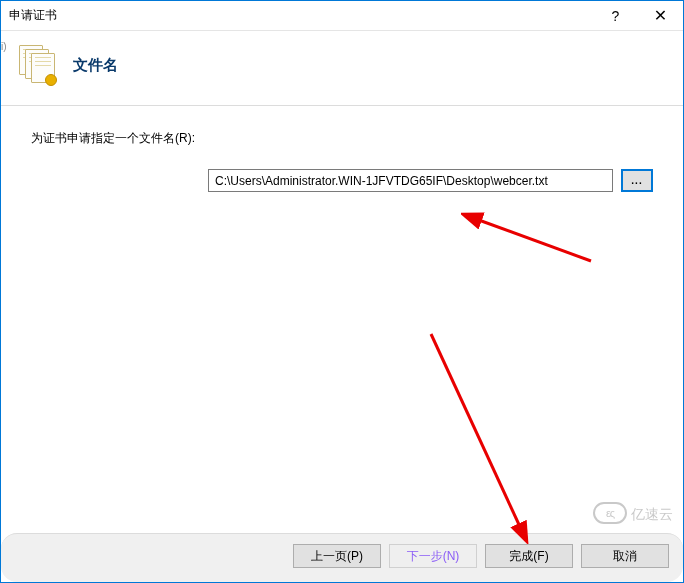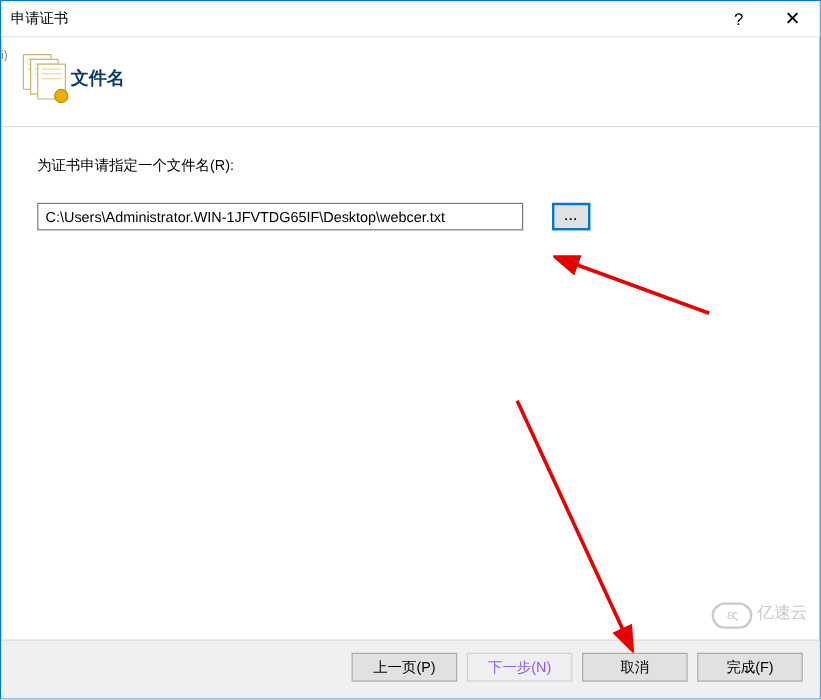--- a/index.html
+++ b/index.html
@@ -35,20 +35,21 @@
       width: 45px; height: 29px;
       display: flex; align-items: center; justify-content: center;
       color: #000;
       font-size: 14px;
     }
     .titlebar-btn.close { font-size: 16px; }
     .header-row {
       display: flex;
       align-items: center;
       padding: 14px 28px 20px 18px;
+      gap: 14px;
     }
     .cert-icon {
       width: 40px; height: 40px;
       position: relative;
     }
     .cert-page {
       position: absolute;
       width: 24px; height: 30px;
       background: #fdfdfb;
       border: 1px solid #c9b673;
@@ -69,21 +70,21 @@
       border: 1px solid #c48f00;
     }
     .header-title { font-size: 15px; font-weight: bold; color: #0a3a6b; }
     .divider { height: 1px; background: #dcdcdc; margin: 0 0 0 0; }
     .content {
       flex: 1;
       padding: 24px 30px 10px 30px;
     }
     .desc { margin-bottom: 22px; color: #000; }
     .field-label { margin-bottom: 22px; color: #000; }
-    .file-row { display: flex; align-items: center; gap: 24px; }
+    .file-row { display: flex; align-items: center; gap: 8px; justify-content: flex-end; }
     .file-input {
       flex: 0 0 405px;
       height: 23px;
       border: 1px solid #7a7a7a;
       padding: 2px 6px;
       font-size: 12px;
       font-family: inherit;
       color: #000;
     }
     .browse-btn {
@@ -95,41 +96,42 @@
       letter-spacing: 1px;
       font-size: 10px;
     }
     .footer {
       padding: 10px 14px 14px 10px;
       display: flex;
       justify-content: flex-end;
       gap: 8px;
       border-top: 1px solid #dcdcdc;
       background: #f0f0f0;
+      border-radius: 16px;
     }
     .wiz-btn {
       min-width: 88px;
       height: 24px;
       border: 1px solid #adadad;
       background: #e1e1e1;
       display: flex; align-items: center; justify-content: center;
       font-size: 12px;
       font-family: inherit;
     }
     .wiz-btn.disabled { color: #8b5cf6; background: #efefef; border-color: #d0d0d0; }
     .arrow {
       position: absolute;
       pointer-events: none;
     }
     .arrow.a1 { left: 460px; top: 210px; }
     .arrow.a2 { left: 410px; top: 323px; }
     .watermark {
       position: absolute;
       right: 10px; bottom: 58px;
-      display: flex; align-items: flex-start; gap: 4px;
+      display: flex; align-items: flex-end; gap: 4px;
       color: #c9c9c9;
       font-size: 14px;
     }
     .watermark-circ {
       width: 34px; height: 22px;
       border: 2px solid #c9c9c9;
       border-radius: 12px;
       display: flex; align-items: center; justify-content: center;
       font-size: 11px;
       letter-spacing: -1px;
@@ -183,22 +185,22 @@
     <div class="field-label">为证书申请指定一个文件名(R):</div>
     <div class="file-row">
       <input class="file-input" type="text" value="C:\Users\Administrator.WIN-1JFVTDG65IF\Desktop\webcer.txt" style="">
       <div class="browse-btn">...</div>
     </div>
   </div>
 
   <div class="footer">
     <div class="wiz-btn">上一页(P)</div>
     <div class="wiz-btn disabled">下一步(N)</div>
+    <div class="wiz-btn">完成(F)</div>
     <div class="wiz-btn">取消</div>
-    <div class="wiz-btn">完成(F)</div>
   </div>
 
   <svg class="arrow a1" width="140" height="60">
     <defs>
         <marker id="ah1" markerWidth="10" markerHeight="10" refX="2" refY="3" orient="auto">
       <path d="M0,0 L0,6 L8,3 z" fill="#e80000"></path>
         </marker>
       </defs>
     <line x1="130" y1="50" x2="15" y2="8" stroke="#e80000" stroke-width="3" marker-end="url(#ah1)"></line>
   </svg>

